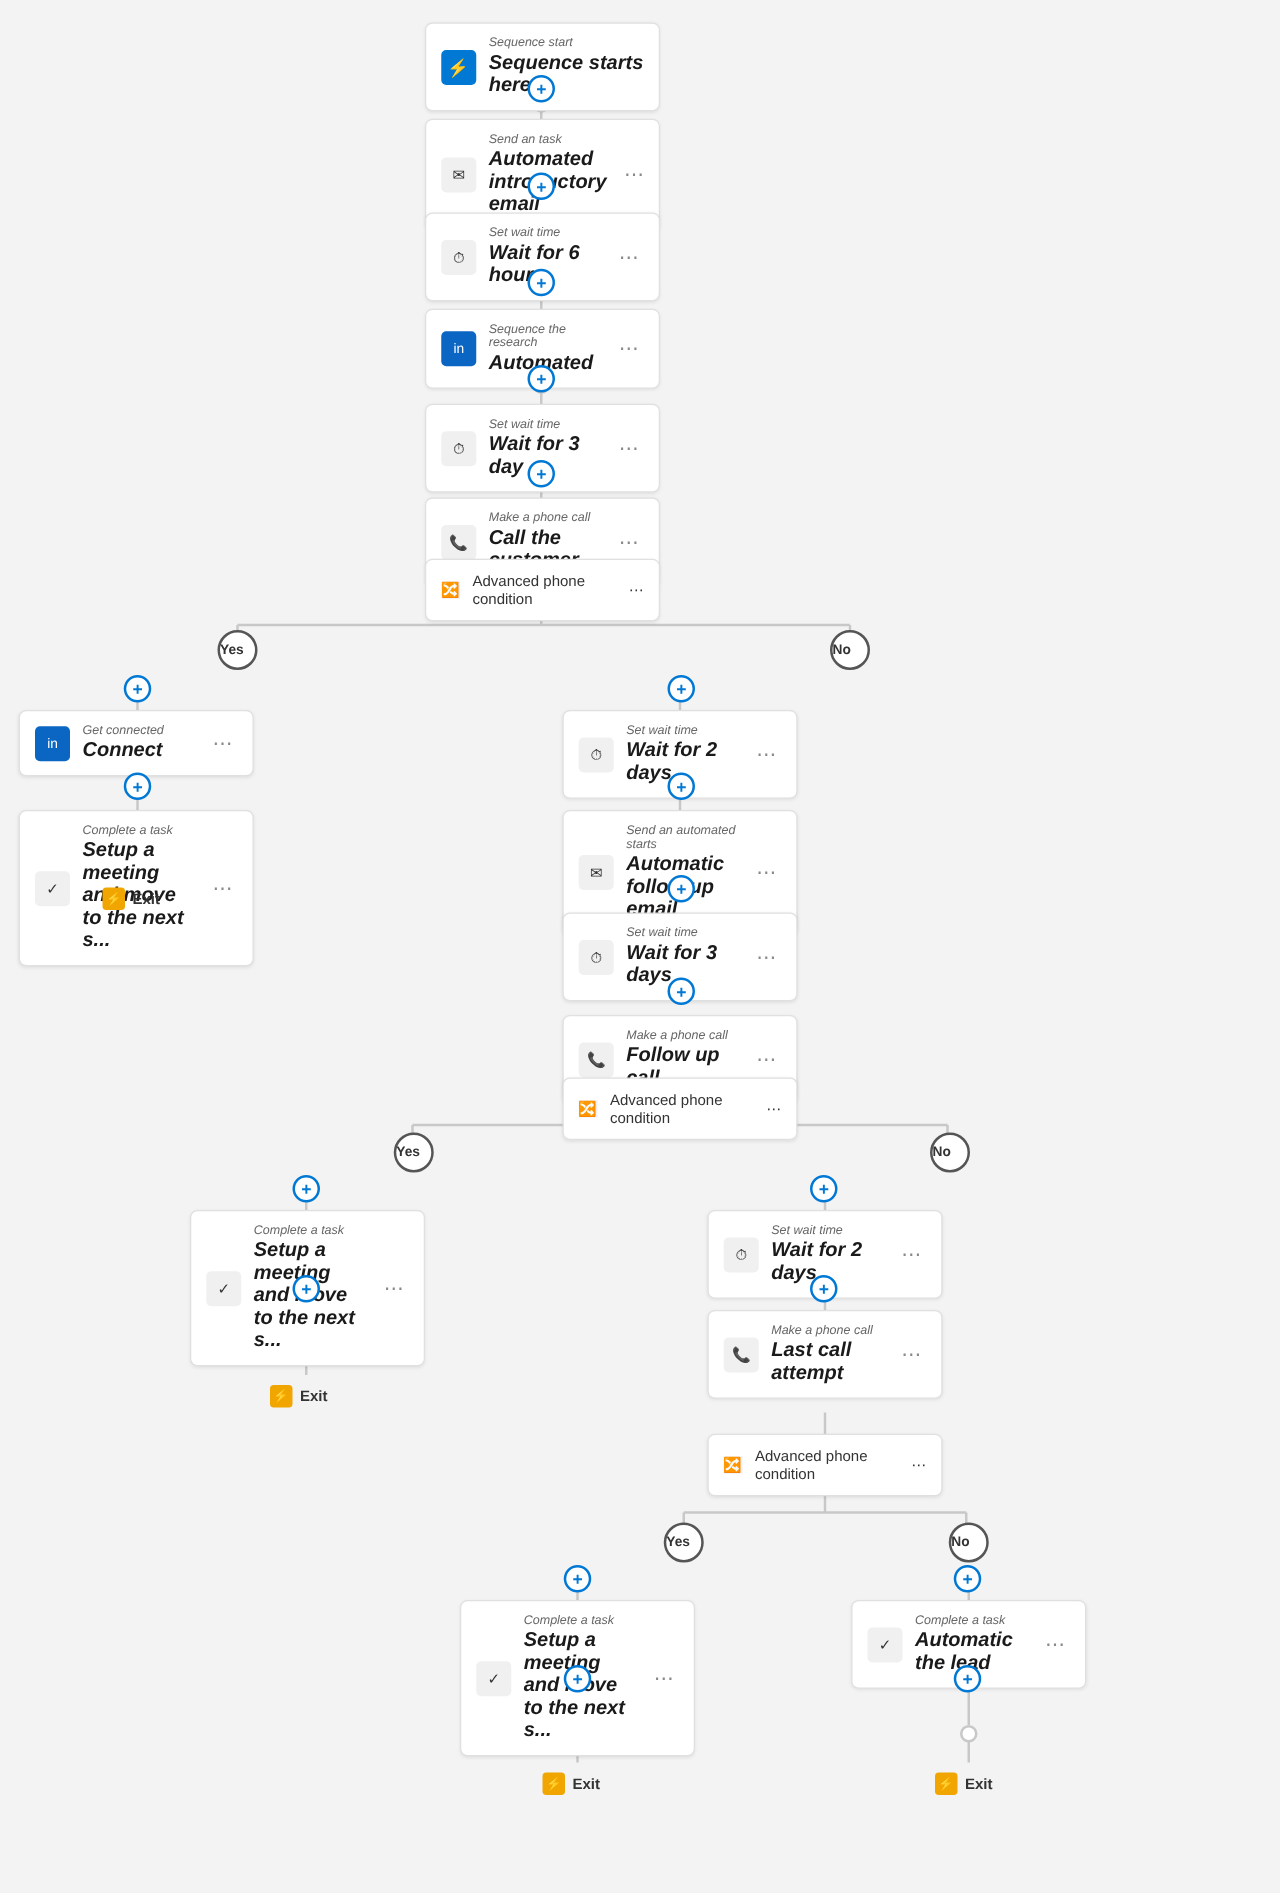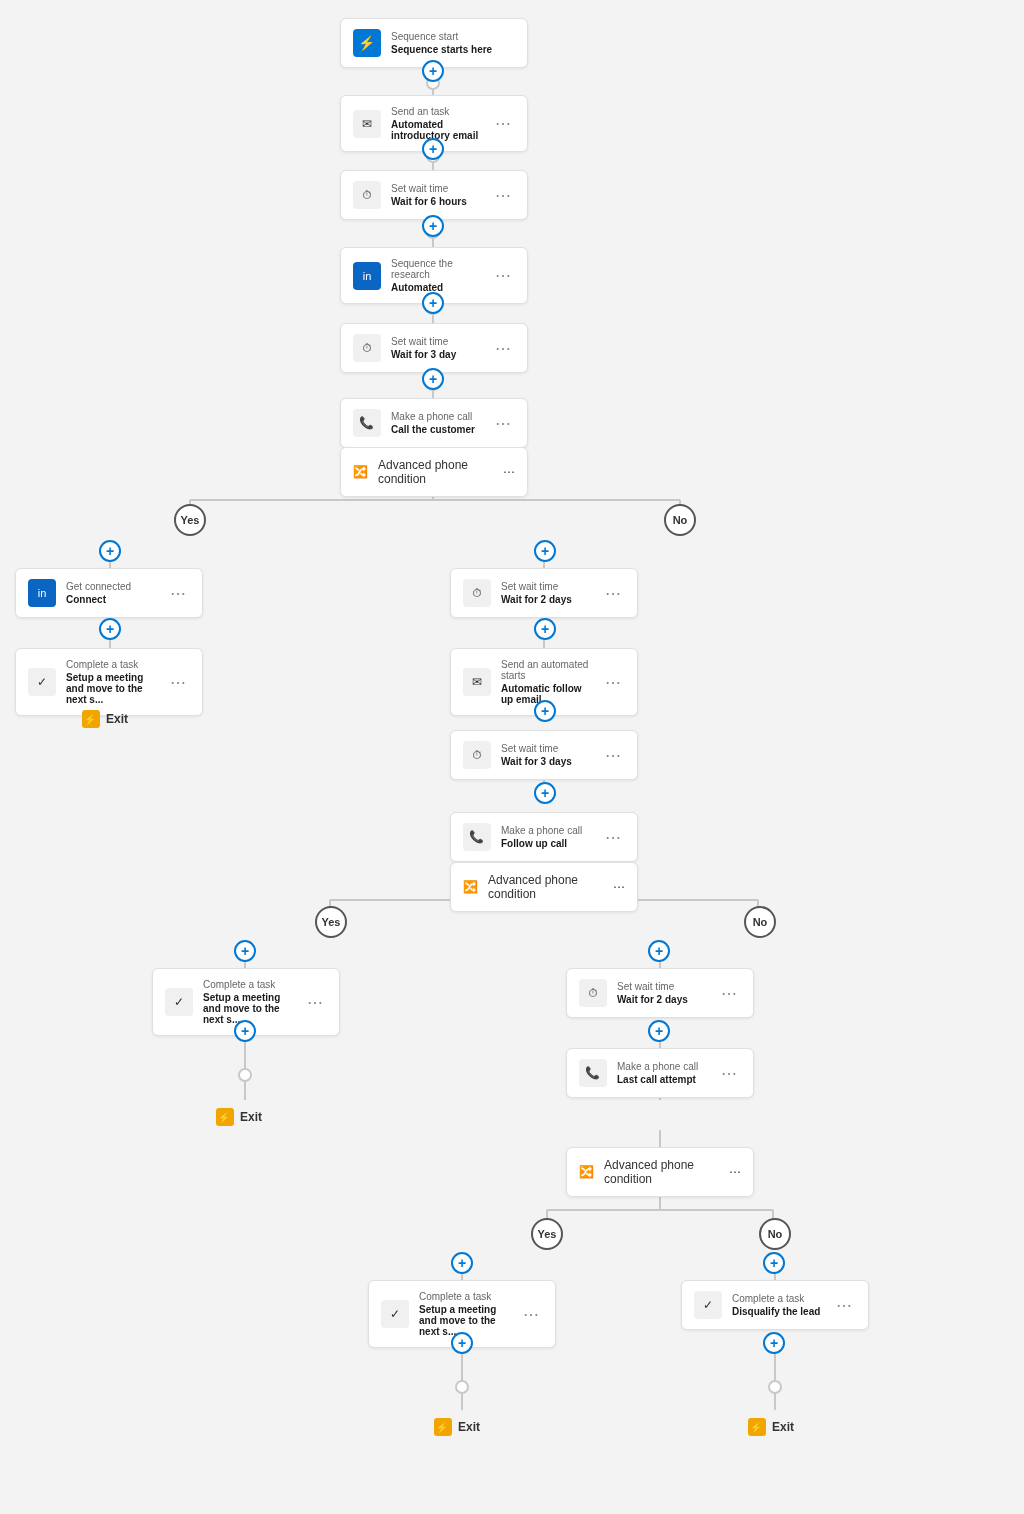--- a/index.html
+++ b/index.html
@@ -32,28 +32,29 @@
       width: 28px;
       height: 28px;
       display: flex;
       align-items: center;
       justify-content: center;
       border-radius: 4px;
       flex-shrink: 0;
     }
     .node-card .node-text {
       flex: 1;
+      font-style: italic;
     }
     .node-card .node-label {
       font-size: 10px;
       color: #666;
       margin-bottom: 2px;
     }
     .node-card .node-title {
-      font-size: 10px;
+      font-size: 16px;
       font-weight: 600;
       color: #1a1a1a;
     }
     .node-card .menu-btn {
       color: #888;
       font-size: 16px;
       cursor: pointer;
       padding: 2px 4px;
     }
     .plus-btn {
@@ -75,21 +76,20 @@
     
     .branch-circle {
       position: absolute;
       width: 32px;
       height: 32px;
       border: 2px solid #555;
       border-radius: 50%;
       background: #fff;
       display: flex;
       align-items: center;
-      justify-content: center;
       font-size: 11px;
       font-weight: 600;
       color: #333;
     }
     
     .condition-card {
       background: #fff;
       border: 1px solid #e0e0e0;
       border-radius: 6px;
       padding: 10px 12px;
@@ -460,21 +460,21 @@
       <div class="node-label">Complete a task</div>
       <div class="node-title">Setup a meeting and move to the next s...</div>
     </div>
     <div class="menu-btn">⋯</div>
   </div>
 
   <div class="node-card" style="left:681px;top:1280px;width:188px;">
     <div class="icon-box icon-gray">✓</div>
     <div class="node-text">
       <div class="node-label">Complete a task</div>
-      <div class="node-title">Disqualify the lead</div>
+      <div class="node-title">Automatic the lead</div>
     </div>
     <div class="menu-btn">⋯</div>
   </div>
 
   <div class="plus-btn" style="left:451px;top:1332px;">+</div>
 
   <div class="plus-btn" style="left:763px;top:1332px;">+</div>
 
   <div class="exit-node" style="left:434px;top:1418px;">
     <div class="exit-icon">⚡</div>

